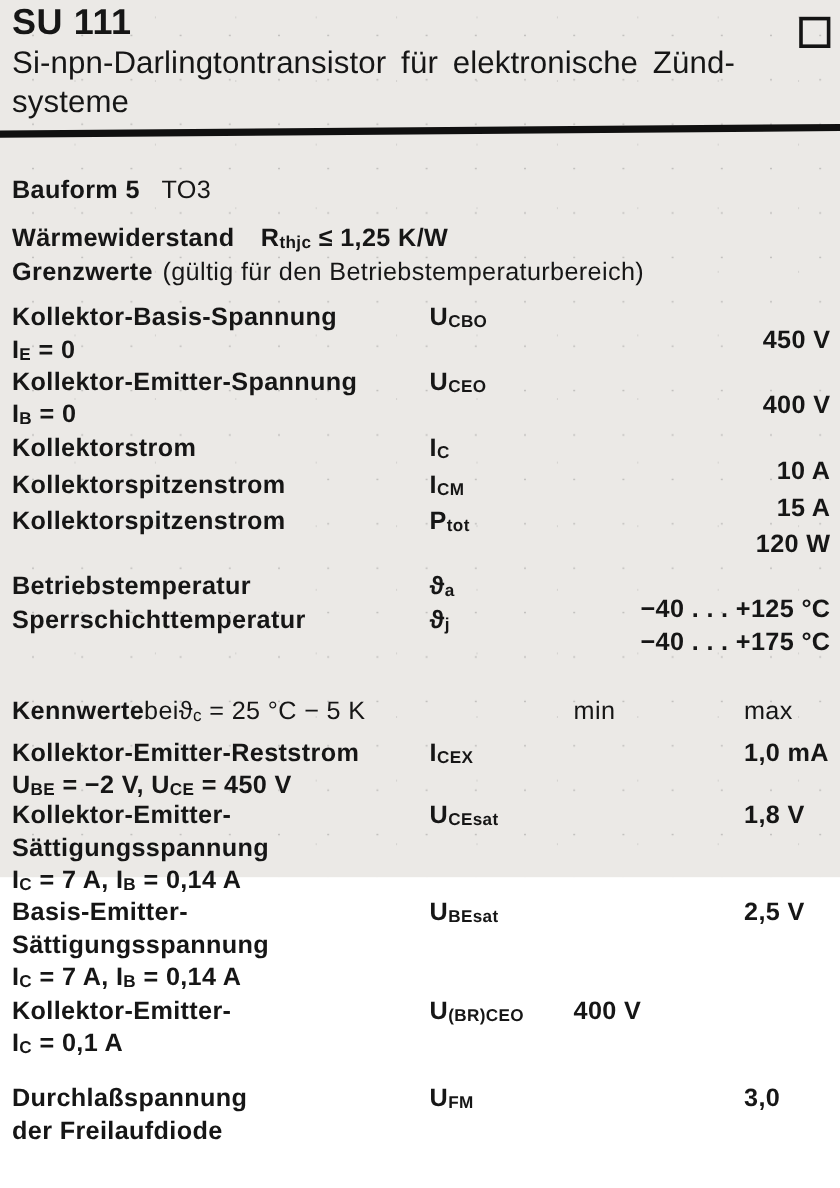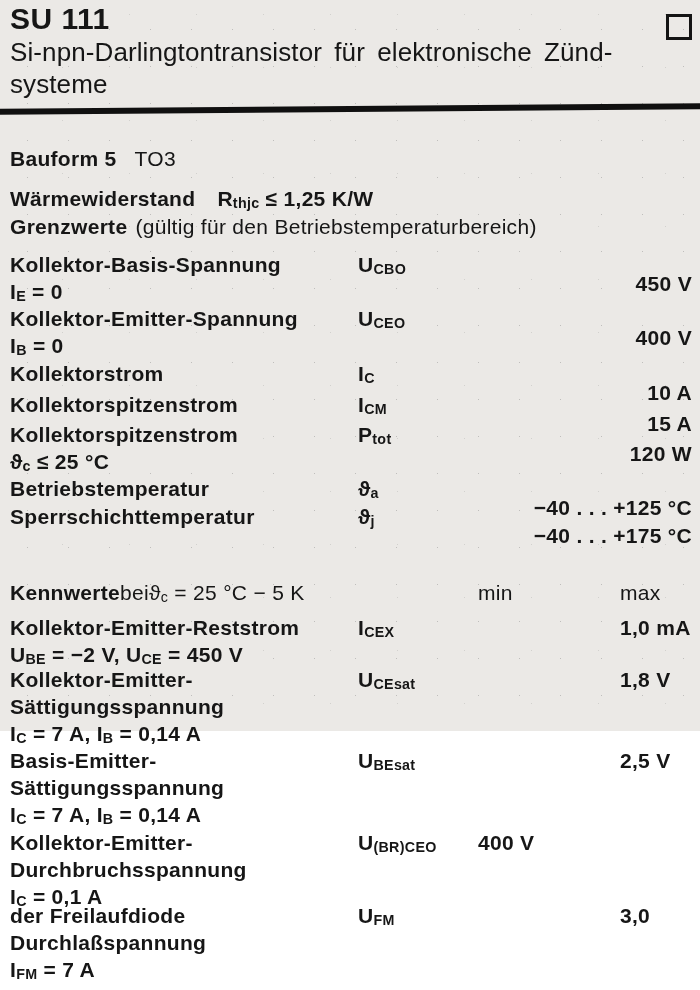--- a/index.html
+++ b/index.html
@@ -83,21 +83,20 @@
     <span class="sym"><span>I</span><sub>C</sub><span></span></span>
     <span class="val">10 A</span>
   </div>
   <div class="row" style="top:391px">
     <div class="lbl">Kollektorspitzenstrom</div>
     <span class="sym"><span>I</span><sub>CM</sub><span></span></span>
     <span class="val">15 A</span>
   </div>
   <div class="row" style="top:421px">
     <div class="lbl">Kollektorspitzenstrom</div>
-    <div class="cond"><span>ϑ</span><sub>c</sub><span> ≤ 25 °C</span></div>
     <span class="sym"><span>P</span><sub>tot</sub><span></span></span>
     <span class="val">120 W</span>
   </div>
   <div class="row" style="top:475px">
     <div class="lbl">Betriebstemperatur</div>
     <span class="sym"><span>ϑ</span><sub>a</sub><span></span></span>
     <span class="val">−40 . . . +125 °C</span>
   </div>
   <div class="row" style="top:503px">
     <div class="lbl">Sperrschichttemperatur</div>
@@ -126,26 +125,24 @@
   </div>
   <div class="row" style="top:747px">
     <div class="lbl">Basis-Emitter-</div>
     <div class="lbl">Sättigungsspannung</div>
     <div class="cond"><span>I</span><sub>C</sub><span> = 7 A, I</span><sub>B</sub><span> = 0,14 A</span></div>
     <span class="sym"><span>U</span><sub>BEsat</sub><span></span></span>
     <span class="maxv">2,5 V</span>
   </div>
   <div class="row" style="top:829px">
     <div class="lbl">Kollektor-Emitter-</div>
-    <div class="lbl">Durchbruchsspannung</div>
     <div class="cond"><span>I</span><sub>C</sub><span> = 0,1 A</span></div>
     <span class="sym"><span>U</span><sub>(BR)CEO</sub><span></span></span>
     <span class="minv">400 V</span>
   </div>
   <div class="row" style="top:902px">
+    <div class="lbl">Durchlaßspannung</div>
     <div class="lbl">der Freilaufdiode</div>
-    <div class="lbl">Durchlaßspannung</div>
-    <div class="cond"><span>I</span><sub>FM</sub><span> = 7 A</span></div>
     <span class="sym"><span>U</span><sub>FM</sub><span></span></span>
     <span class="maxv">3,0</span>
   </div>
 
 </div>
 
 </body></html>

